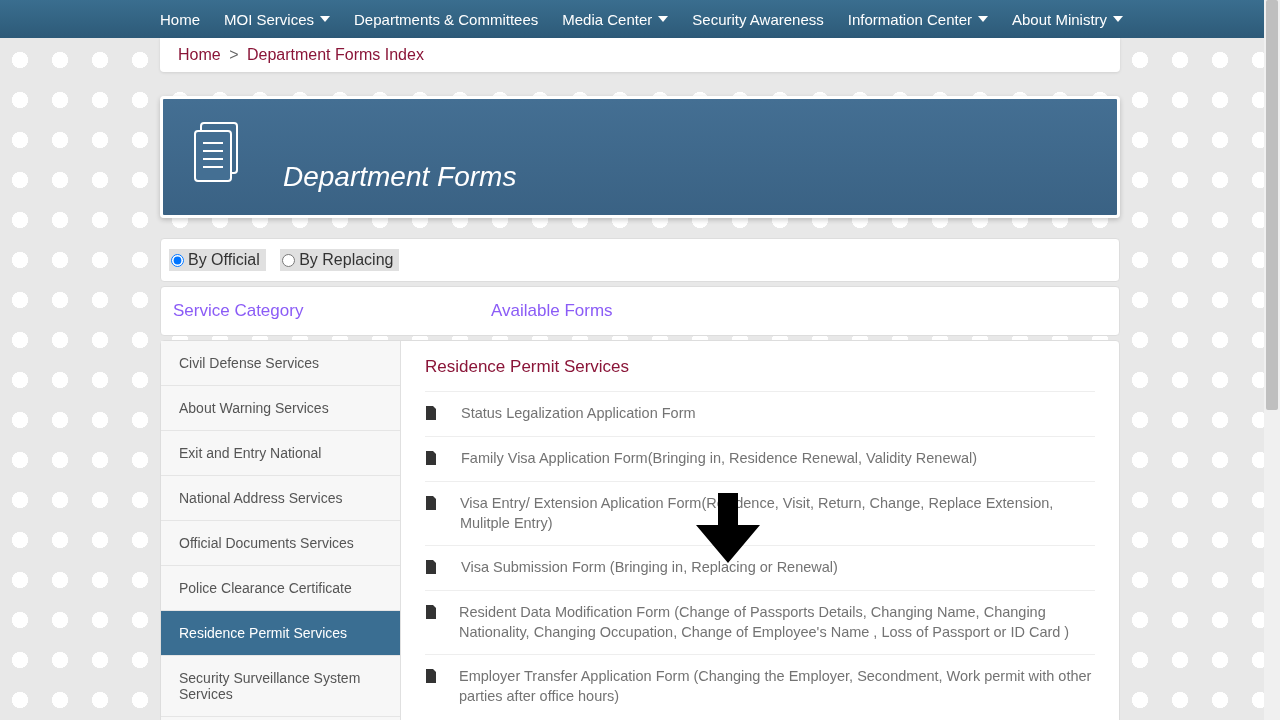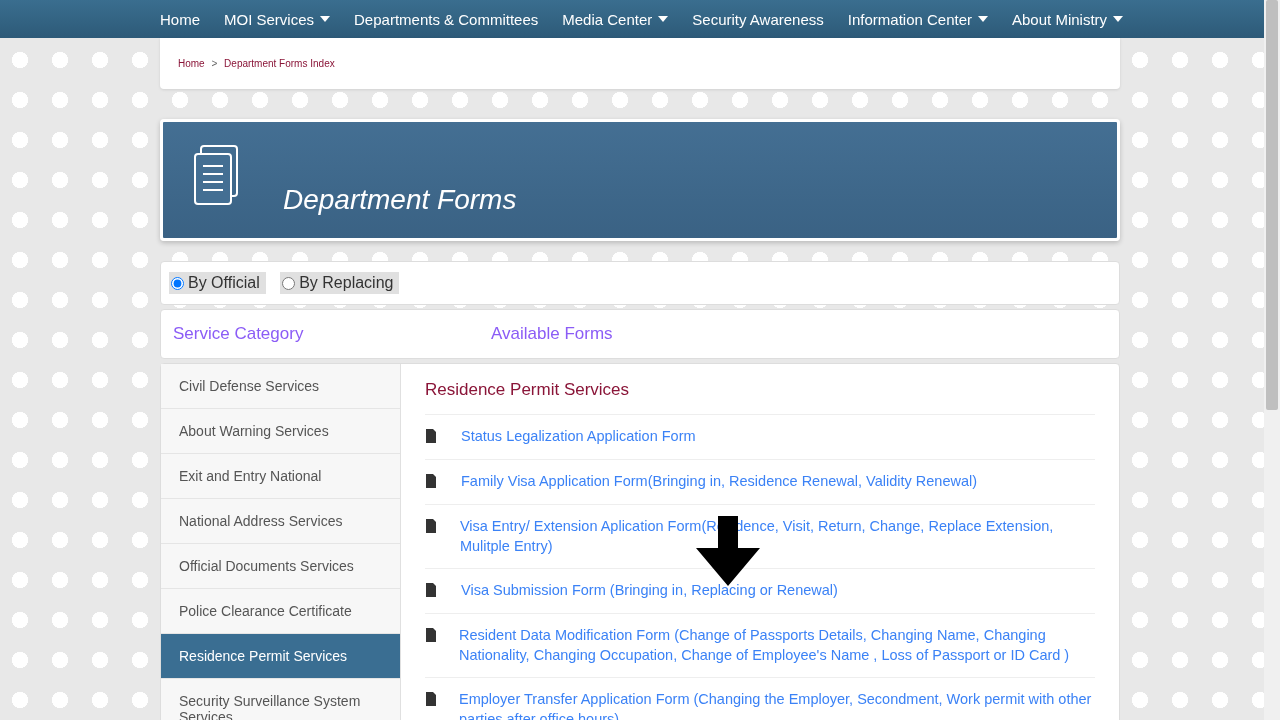--- a/index.html
+++ b/index.html
@@ -7,21 +7,21 @@
 .bg-pattern { 
   background-image: radial-gradient(circle, #fff 8px, transparent 8px);
   background-size: 40px 40px;
   background-color: #e8e8e8;
   min-height: 720px;
 }
 .topnav { background: linear-gradient(#3a6e8f,#2d5a78); height: 38px; display:flex; align-items:center; padding: 0 0 0 160px; gap: 24px; }
 .topnav-item { color:#fff; font-size:15px; display:flex; align-items:center; gap:6px; cursor:pointer; }
 .chev { width:0; height:0; border-left:5px solid transparent; border-right:5px solid transparent; border-top:6px solid #fff; }
 .container { width: 960px; margin: 0 auto; }
-.breadcrumb-bar { background:#fff; padding: 20px 18px; border-radius: 0 0 4px 4px; font-size:10px; margin-bottom: 30px; box-shadow: 0 1px 3px rgba(0,0,0,0.1); }
+.breadcrumb-bar { background:#fff; padding: 8px 18px; border-radius: 0 0 4px 4px; font-size:16px; margin-bottom: 24px; box-shadow: 0 1px 3px rgba(0,0,0,0.1); }
 .breadcrumb-bar a.home { color:#8a1538; }
 .breadcrumb-bar .sep { color:#666; margin: 0 4px; }
 .breadcrumb-bar .current { color:#8a1538; }
 .hero { background: linear-gradient(#446f93,#3a6284); border:3px solid #fff; border-radius:4px; padding: 22px 28px; display:flex; align-items:flex-end; gap:36px; box-shadow: 0 2px 5px rgba(0,0,0,0.2); margin-bottom: 20px; font-style: italic; }
 .hero-icon svg { stroke:#fff; }
 .hero-title { color:#fff; font-size:28px; font-weight:400; }
 .filter-bar { background:#fff; border:1px solid #ddd; border-radius:4px; padding: 10px 8px; margin-bottom: 4px; }
 .radio-wrap { display:inline-flex; align-items:center; background:#e0e0e0; padding: 2px 6px 2px 2px; margin-right: 10px; }
 .radio-wrap input { margin-right:4px; }
 .radio-wrap label { font-size:16px; color:#333; }
@@ -32,21 +32,21 @@
 .content-row { display:flex; background:#fff; border:1px solid #ddd; border-radius:4px; }
 .sidebar { width:240px; border-right:1px solid #e0e0e0; }
 .sidebar-item { padding: 14px 18px; border-bottom:1px solid #e5e5e5; font-size:14px; color:#555; cursor:pointer; background:#f7f7f7; }
 .sidebar-item.active { background:#3a6e92; color:#fff; }
 .forms-panel { flex:1; padding: 16px 24px 8px 24px; position:relative; }
 .forms-title { color:#8a1538; font-size:17px; margin-bottom: 14px; }
 .form-row { display:flex; gap:22px; padding: 12px 0; border-top:1px solid #eee; align-items:flex-start; }
 .form-row:first-of-type { border-top:1px solid #eee; }
 .doc-icon { width:14px; margin-top:2px; }
 .doc-icon svg { fill:#333; }
-.form-link { color:#3b82f6; font-size:14.5px; line-height:1.35; cursor:pointer; }
+.form-link { color:#737373; font-size:14.5px; line-height:1.35; cursor:pointer; }
 .arrow-overlay { position:absolute; left:295px; top:152px; pointer-events:none; }
 .scrollbar { position:fixed; right:0; top:0; width:16px; height:720px; background:#f0f0f0; }
 .scrollbar-thumb { position:absolute; right:2px; top:0; width:12px; height:410px; background:#bfbfbf; border-radius:2px; }
 </style>
 </head>
 <body>
 
 <div class="bg-pattern">
 
 <div class="topnav">

